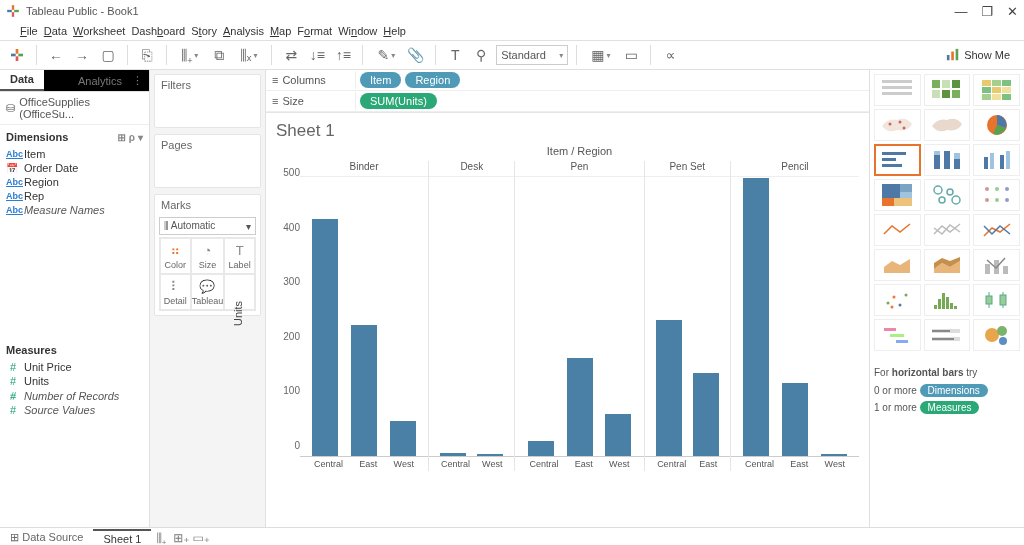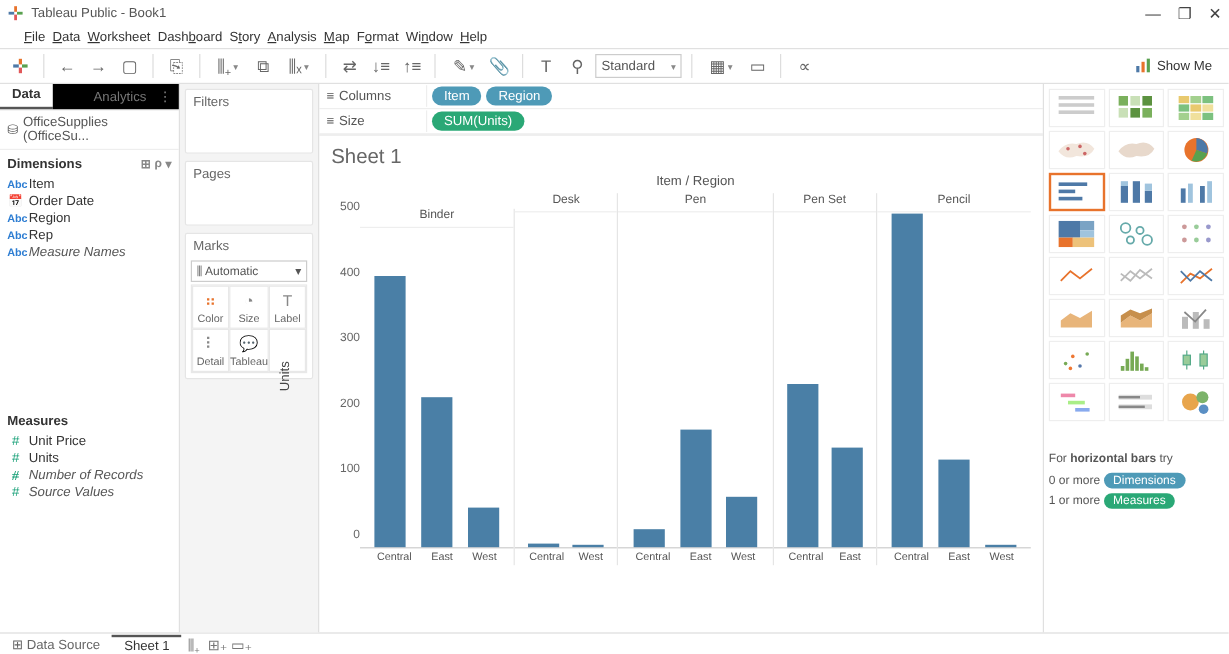--- a/index.html
+++ b/index.html
@@ -33,21 +33,21 @@
 .datacol { width: 150px; border-right: 1px solid #e0e0e0; display: flex; flex-direction: column; }
 .datatabs { height: 22px; display: flex; border-bottom: 1px solid #e0e0e0; }
 .datatab { padding: 3px 10px; font-size: 11px; color: #666; }
 .datatab.active { font-weight: 600; color: #333; border-bottom: 2px solid #555; }
 .datatabs .rest { flex: 1; background: #000000; display: flex; align-items: center; justify-content: flex-end; padding-right: 6px; color: #888; }
 .datasource { padding: 4px 6px; display: flex; align-items: center; gap: 4px; color: #555; border-bottom: 1px solid #eee; }
 .sectionhead { padding: 6px 6px 4px; font-size: 11px; font-weight: 600; display: flex; align-items: center; }
 .sectionhead .tools { margin-left: auto; display: flex; gap: 3px; color: #888; font-size: 10px; }
 .fieldlist { padding: 0 4px 10px; }
 .field { display: flex; align-items: center; gap: 4px; padding: 1px 2px; font-size: 11px; }
-.field .abc { color: #2d7dd2; font-size: 9px; font-weight: 600; width: 14px; text-align: left; }
+.field .abc { color: #2d7dd2; font-size: 9px; font-weight: 600; width: 14px; text-align: left; text-decoration: underline; }
 .field .num { color: #1aa179; font-size: 11px; width: 14px; text-align: center; }
 .field .cal { color: #2d7dd2; font-size: 10px; width: 14px; text-align: center; }
 .field em { font-style: italic; color: #555; }
 
 
 .cardscol { width: 116px; background: #f4f4f4; border-right: 1px solid #e0e0e0; display: flex; flex-direction: column; gap: 6px; padding: 4px; }
 .card { background: #fff; border: 1px solid #e5e5e5; border-radius: 2px; }
 .cardtitle { padding: 4px 6px; font-size: 11px; color: #666; }
 .cardbody { min-height: 32px; }
 .marksel { margin: 2px 4px; border: 1px solid #ccc; height: 18px; display: flex; align-items: center; padding: 0 4px; font-size: 10px; color: #555; justify-content: space-between; }
@@ -78,21 +78,21 @@
 .grphead { text-align: center; font-size: 10px; color: #555; padding-bottom: 4px; border-bottom: 1px solid #eee; }
 .bars { flex: 1; display: flex; align-items: flex-end; justify-content: space-around; padding: 0 6px; border-bottom: 1px solid #ccc; position: relative; }
 .bar { width: 26px; background: #4a7fa6; }
 .xlabels { display: flex; justify-content: space-around; padding: 2px 6px; font-size: 9px; color: #555; }
 
 
 .showmecol { width: 155px; border-left: 1px solid #e0e0e0; padding: 4px; display: flex; flex-direction: column; }
 .showgrid { display: grid; grid-template-columns: repeat(3, 1fr); gap: 3px; }
 .showcell { height: 32px; border: 1px solid #eee; display: flex; align-items: center; justify-content: center; position: relative; }
 .showcell.sel { border: 2px solid #e8732c; }
-.showhint { margin-top: 26px; font-size: 10px; color: #555; }
+.showhint { margin-top: 16px; font-size: 10px; color: #555; }
 .chip { border-radius: 9px; padding: 1px 8px; color: #fff; display: inline-block; font-size: 10px; }
 .chip.blue { background: #4e9ab7; }
 .chip.green { background: #2aa876; }
 
 
 .sheettabs { height: 20px; border-top: 1px solid #ddd; display: flex; align-items: center; }
 .sheettabs .ds { padding: 2px 10px; color: #666; }
 .sheettabs .tab { padding: 2px 10px; background: #fff; border-top: 2px solid #555; font-size: 11px; }
 .sheettabs .newbtn { width: 20px; text-align: center; color: #777; font-size: 12px; }
 
@@ -328,21 +328,21 @@
       <div class="chartgrid" id="chartgrid">
         <div class="yaxis" id="yaxis">
             <span>500</span>
             <span>400</span>
             <span>300</span>
             <span>200</span>
             <span>100</span>
             <span>0</span>
           </div>
         <div class="groups" id="groups">
-            <div class="grp" style="flex: 3 1 0%; margin-top: 13px;">
+            <div class="grp" style="flex: 3 1 0%;">
               <div class="grphead">Binder</div>
               <div class="bars">
                 <div class="bar" style="height: 85%;"></div>
                 <div class="bar" style="height: 47%;"></div>
                 <div class="bar" style="height: 12.4%;"></div>
               </div>
               <div class="xlabels">
                 <span>Central</span>
                 <span>East</span>
                 <span>West</span>

